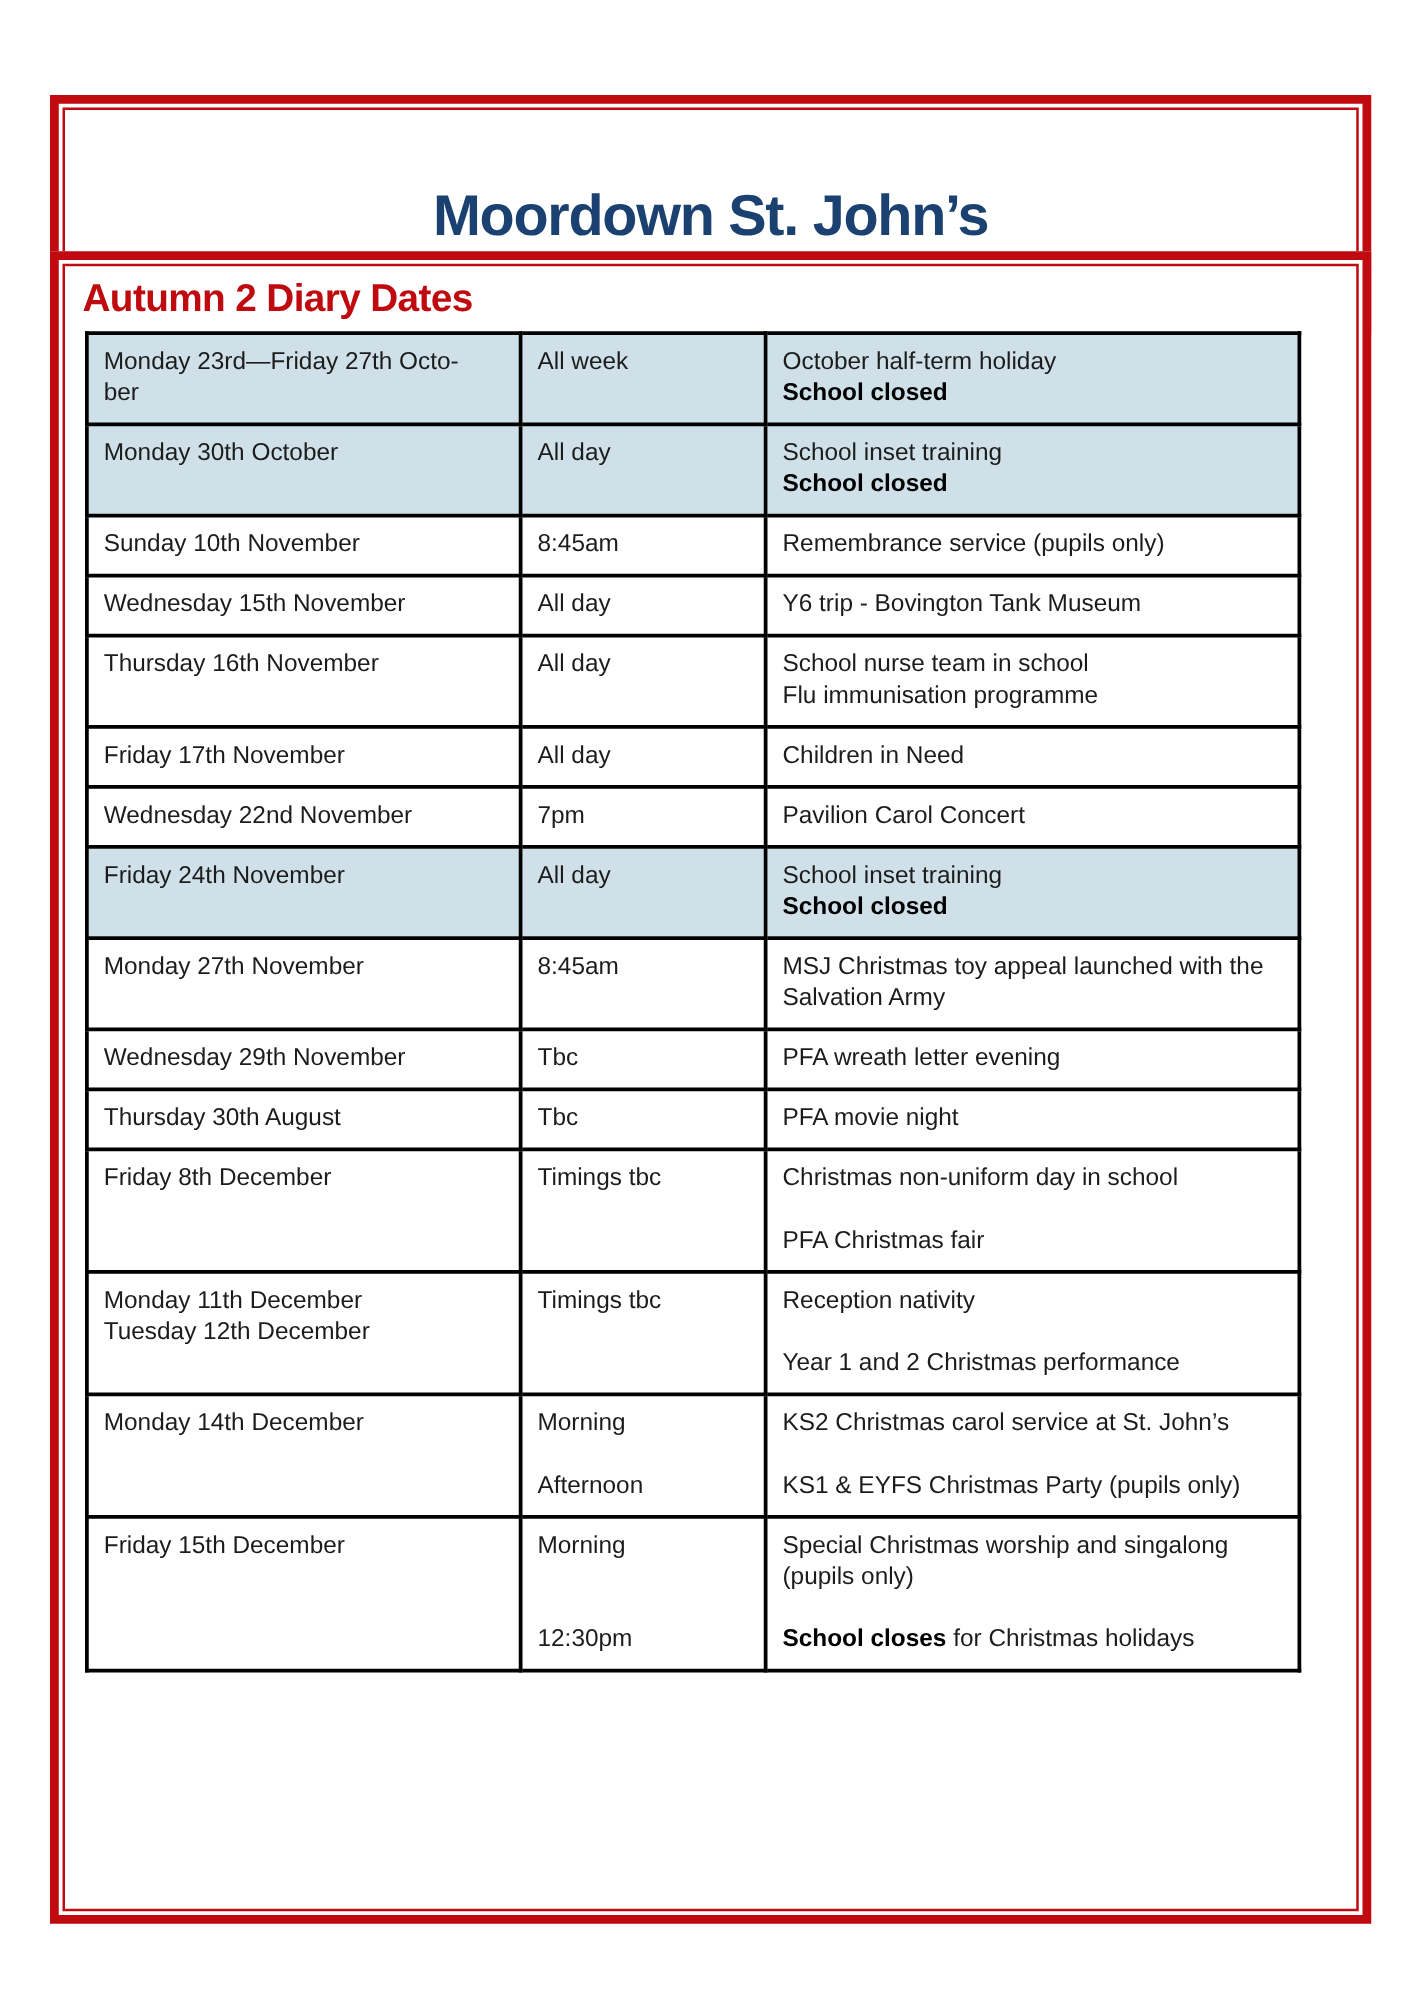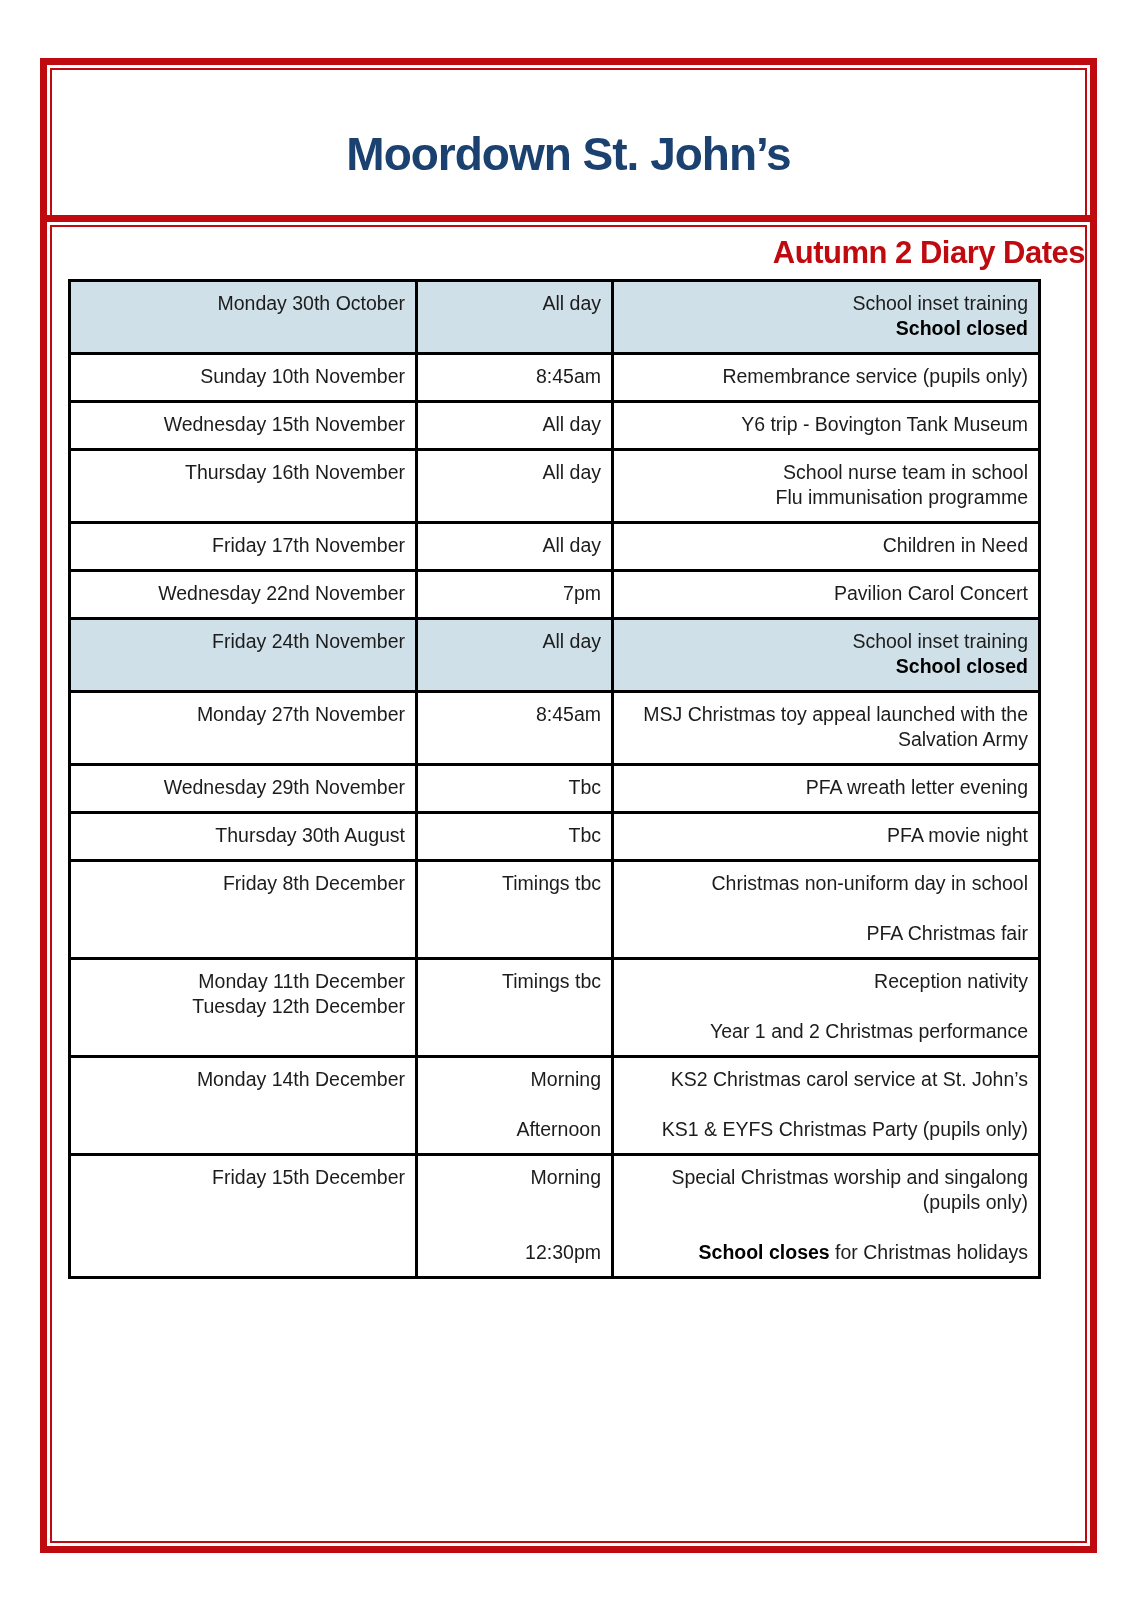--- a/index.html
+++ b/index.html
@@ -18,22 +18,22 @@
   }
   .box{
     position:absolute;left:40px;width:1057px;
     border:7px solid var(--red);
     background:#ffffff;
   }
   .box-inner{
     position:absolute;inset:3px;
     border:2px solid var(--red);
   }
-  .header-box{top:58px;height:192px;}
-  .content-box{top:215px;height:1338px;text-align:right;}
+  .header-box{top:76px;height:192px;}
+  .content-box{top:201px;height:1338px;}
   .header-inner{display:flex;flex-direction:column;align-items:center;justify-content:center;text-align:center;}
   .school-name-1{
     color:var(--navy);
     font-size:46px;font-weight:bold;letter-spacing:-1px;line-height:1.05;
   }
   .school-name-2{
     color:var(--navy);
     font-size:34px;font-weight:bold;letter-spacing:-0.5px;line-height:1.15;
   }
   .section-title{
@@ -69,20 +69,25 @@
   <div class="box content-box">
     <div class="box-inner">
       <div class="section-title">Autumn 2 Diary Dates</div>
       <table class="diary">
         <colgroup>
           <col style="width:347px">
           <col style="width:196px">
           <col style="width:427px">
         </colgroup>
         <tbody id="diary-rows">
+            <tr class="hl">
+              <td>Monday 23rd—Friday 27th Octo-<br>ber</td>
+              <td>All week</td>
+              <td>October half-term holiday<br><strong>School closed</strong></td>
+            </tr>
             <tr class="hl">
               <td>Monday 30th October</td>
               <td>All day</td>
               <td>School inset training<br><strong>School closed</strong></td>
             </tr>
             <tr>
               <td>Sunday 10th November</td>
               <td>8:45am</td>
               <td>Remembrance service (pupils only)</td>
             </tr>

